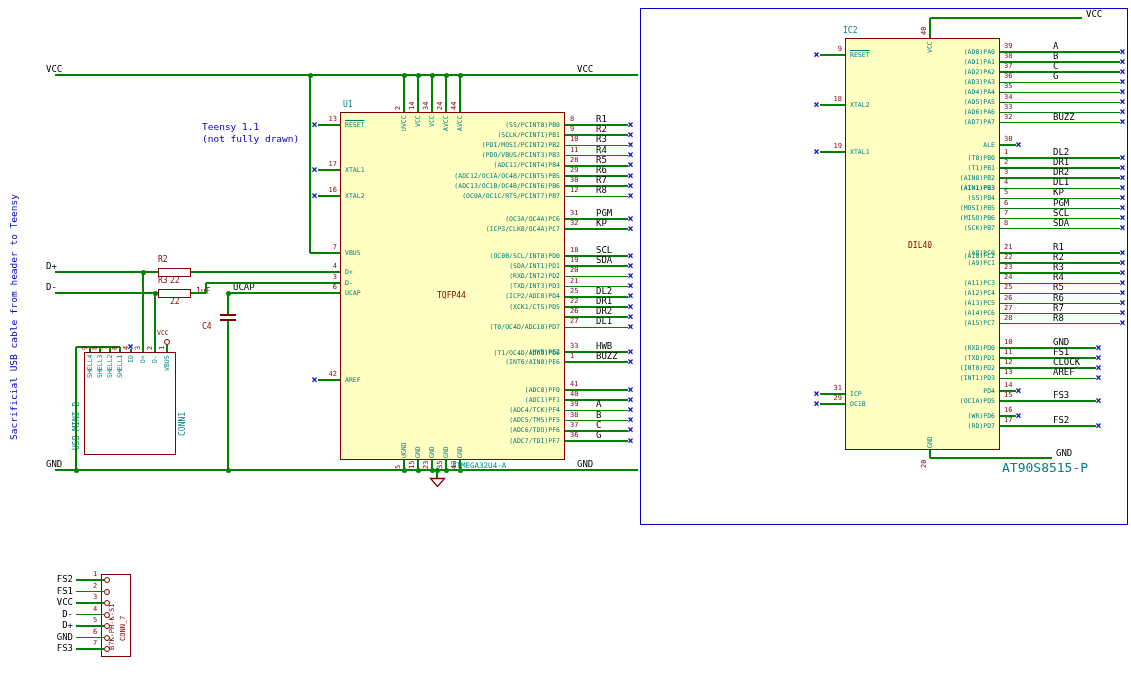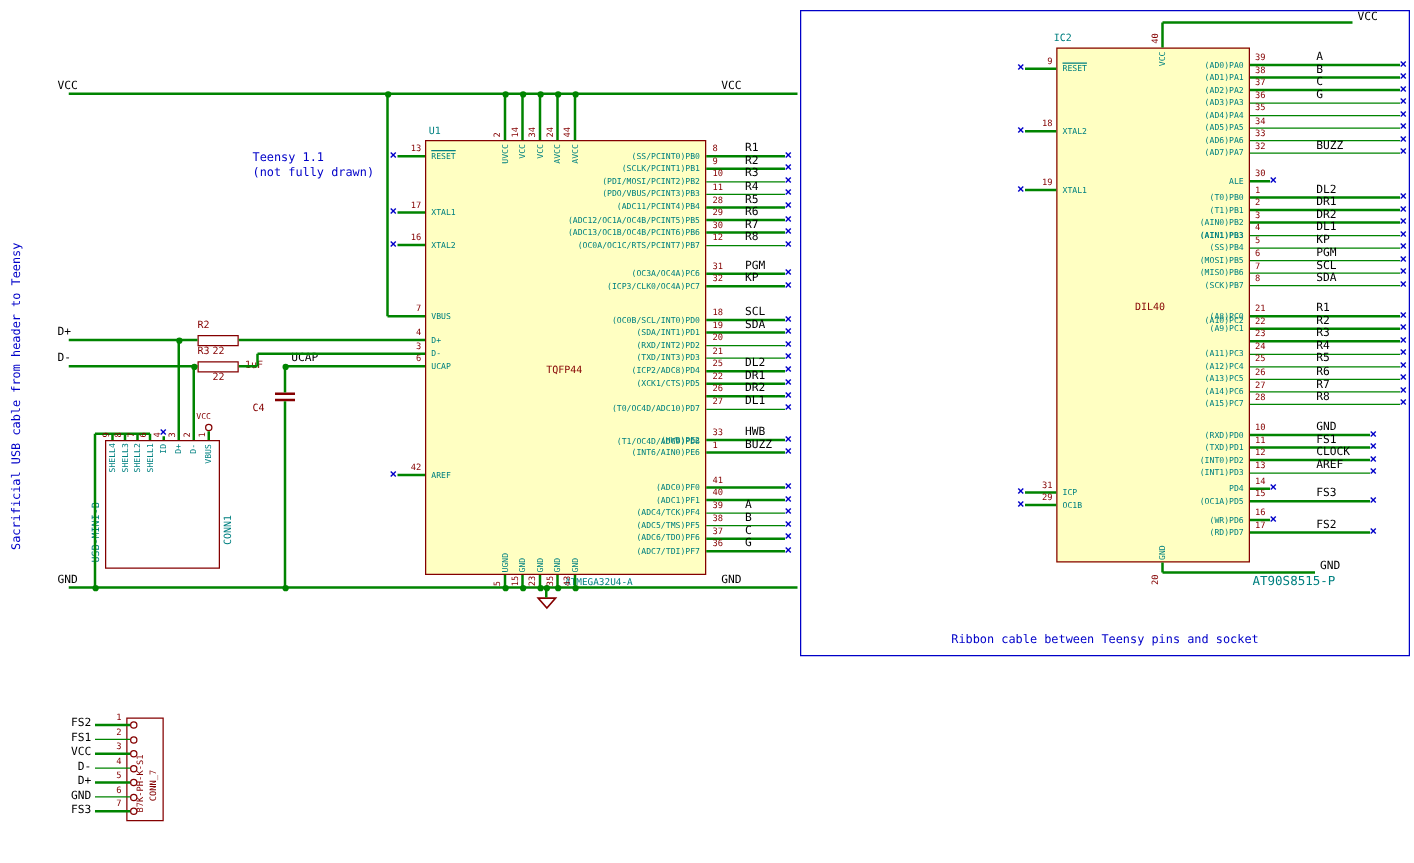--- a/index.html
+++ b/index.html
@@ -27,38 +27,37 @@
 </head>
 <body>
 
 <div id="canvas">
 
   <div class="bluebox" style="left:640px;top:8px;width:488px;height:517px"></div>
 
   <div class="note vt" style="left:8px;top:440px">Sacrificial USB cable from header to Teensy</div>
   <div class="note" style="left:202px;top:121px">Teensy 1.1</div>
   <div class="note" style="left:202px;top:133px">(not fully drawn)</div>
-  <div class="note center" style="left:640px;top:506px;width:488px">Ribbon cable between Teensy pins and socket</div>
 
   <div class="net" style="left:46px;top:65px">VCC</div>
   <div class="net" style="left:577px;top:65px">VCC</div>
   <div class="net" style="left:46px;top:460px">GND</div>
   <div class="net" style="left:577px;top:460px">GND</div>
   <div class="net" style="left:1086px;top:10px">VCC</div>
   <div class="net" style="left:1056px;top:449px">GND</div>
 
   <div class="body" style="left:340px;top:112px;width:225px;height:348px"></div>
   <div class="ref" style="left:343px;top:101px">U1</div>
   <div class="refr" style="left:437px;top:292px">TQFP44</div>
   <div class="ref" style="left:452px;top:462px;font-size:7.5px">ATMEGA32U4-A</div>
 
   <div class="body" style="left:845px;top:38px;width:155px;height:412px"></div>
   <div class="ref" style="left:843px;top:27px">IC2</div>
   <div class="refr" style="left:908px;top:242px">DIL40</div>
-  <div class="ref" style="left:1002px;top:461px;font-size:10px">AT90S8515-P</div>
+  <div class="ref" style="left:1002px;top:461px;font-size:13px">AT90S8515-P</div>
 
   <div class="rbody" style="left:84px;top:352px;width:92px;height:103px;background:transparent"></div>
   <div class="ref vt" style="left:73px;top:450px">USB-MINI-B</div>
   <div class="ref vt" style="left:179px;top:436px">CONN1</div>
   <div class="refr tiny" style="left:157px;top:330px">VCC</div>
   <div class="pcircle" style="left:164px;top:339px"></div>
 
   <div class="rbody" style="left:101px;top:574px;width:30px;height:83px;background:transparent"></div>
   <div class="refr vt" style="left:109px;top:650px;font-size:7px">B7K-PH-K-S1</div>
   <div class="refr vt" style="left:120px;top:641px;font-size:7px">CONN_7</div>

